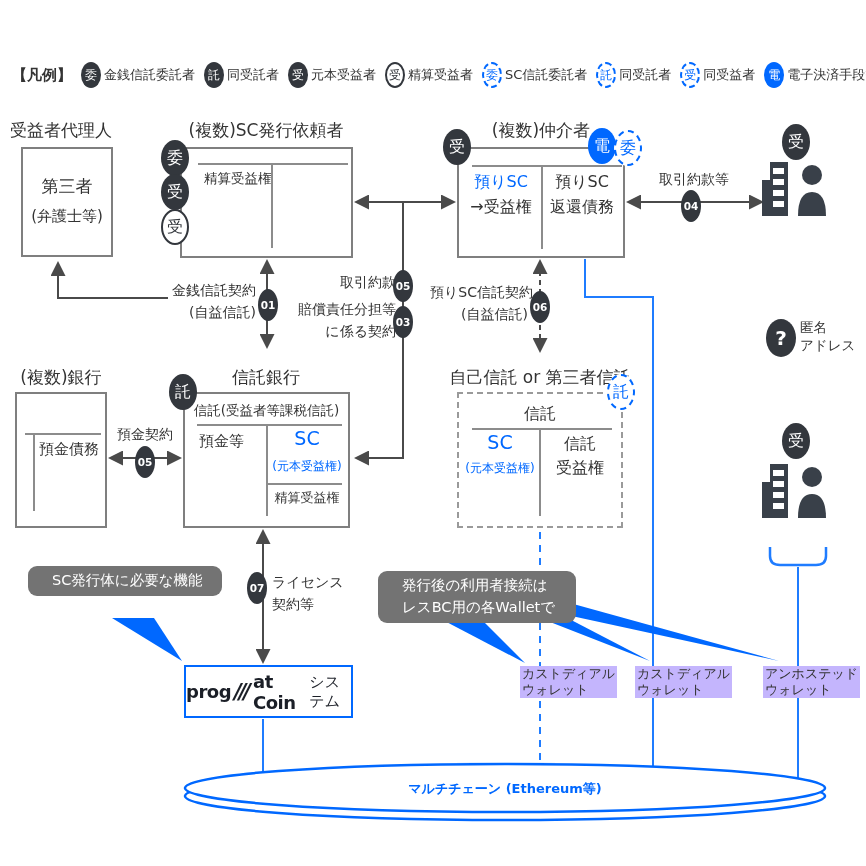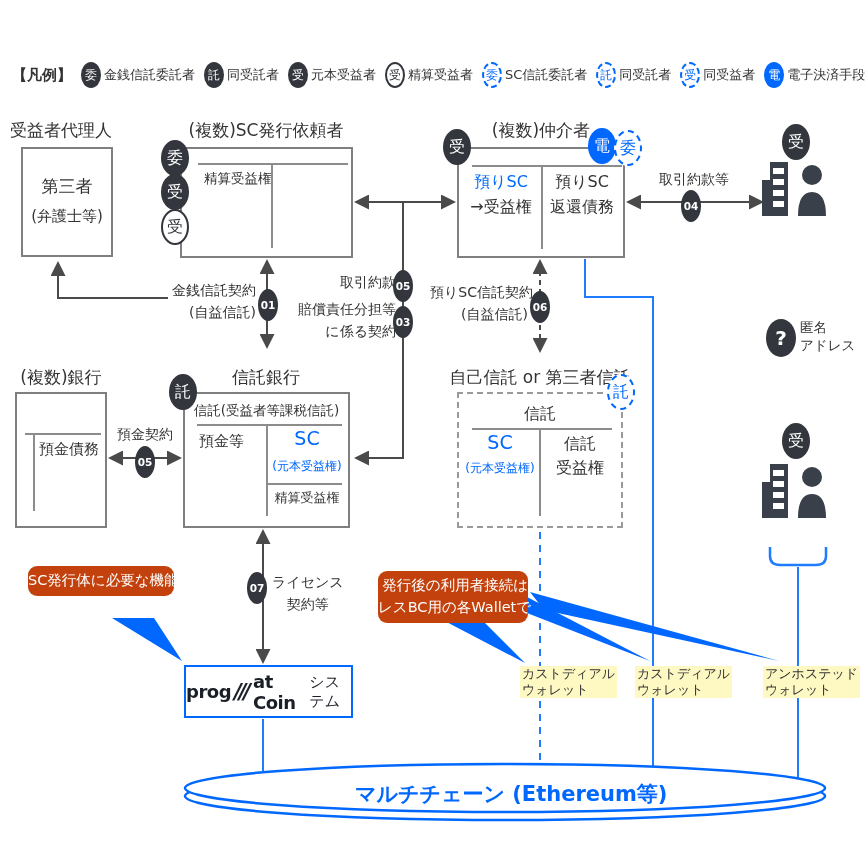--- a/index.html
+++ b/index.html
@@ -24,33 +24,33 @@
   .box{position:absolute;background:#fff;border:2px solid #7f7f7f;box-sizing:border-box;z-index:2;}
   .box.dashed{border:2px dashed #9a9a9a;}
   .box.blue{border:2px solid #0068ff;}
   .btitle{position:absolute;font-size:17px;text-align:center;white-space:nowrap;z-index:2;}
   .hline{position:absolute;background:#8c8c8c;height:2px;}
   .vline{position:absolute;background:#8c8c8c;width:2px;}
   .cell{position:absolute;white-space:nowrap;font-size:16px;}
   .ctr{text-align:center;}
   .blue-t{color:#0068ff;}
   
-  .lbl{position:absolute;font-size:14px;line-height:22px;white-space:nowrap;z-index:2;text-align:center;}
+  .lbl{position:absolute;font-size:14px;line-height:22px;white-space:nowrap;z-index:2;}
   .lbl span{display:block;}
   .rt{text-align:right;}
   .badge{position:absolute;width:20px;height:32px;border-radius:50%;background:#33373d;color:#fff;
          font-size:10.5px;font-weight:bold;display:flex;align-items:center;justify-content:center;z-index:4;}
   
-  .callout{position:absolute;background:#c2410c;color:#fff;border-radius:9px;text-align:right;
-           font-size:14.5px;line-height:1.5;padding:4px 0;z-index:3;white-space:nowrap;}
+  .callout{position:absolute;background:#737373;color:#fff;border-radius:9px;text-align:left;
+           font-size:14.5px;line-height:1.5;padding:4px 24px;z-index:3;white-space:nowrap;}
   .callout span{display:block;}
   
-  .wallet{position:absolute;font-size:13px;line-height:16px;background:#fef9c3;padding:0 2px;z-index:2;white-space:nowrap;}
+  .wallet{position:absolute;font-size:13px;line-height:16px;background:#c4b5fd;padding:0 2px;z-index:2;white-space:nowrap;}
   .wallet span{display:block;}
-  #chain-label{position:absolute;font-size:21px;font-weight:bold;color:#0068ff;text-align:center;z-index:2;white-space:nowrap;}
+  #chain-label{position:absolute;font-size:13px;font-weight:bold;color:#0068ff;text-align:center;z-index:2;white-space:nowrap;}
   
   #progmat-box{display:flex;align-items:center;justify-content:center;gap:2px;}
   .logo-a{font-size:18px;font-weight:bold;color:#1b1f27;letter-spacing:-0.5px;}
   .logo-s{font-size:21px;font-weight:bold;font-style:italic;color:#1b1f27;letter-spacing:-3px;margin:0 3px 0 1px;}
   .logo-x{font-size:15px;color:#1b1f27;margin-left:8px;}
   .anon-lbl{position:absolute;font-size:13.5px;line-height:18px;z-index:2;}
 </style>
 </head>
 <body>
 

